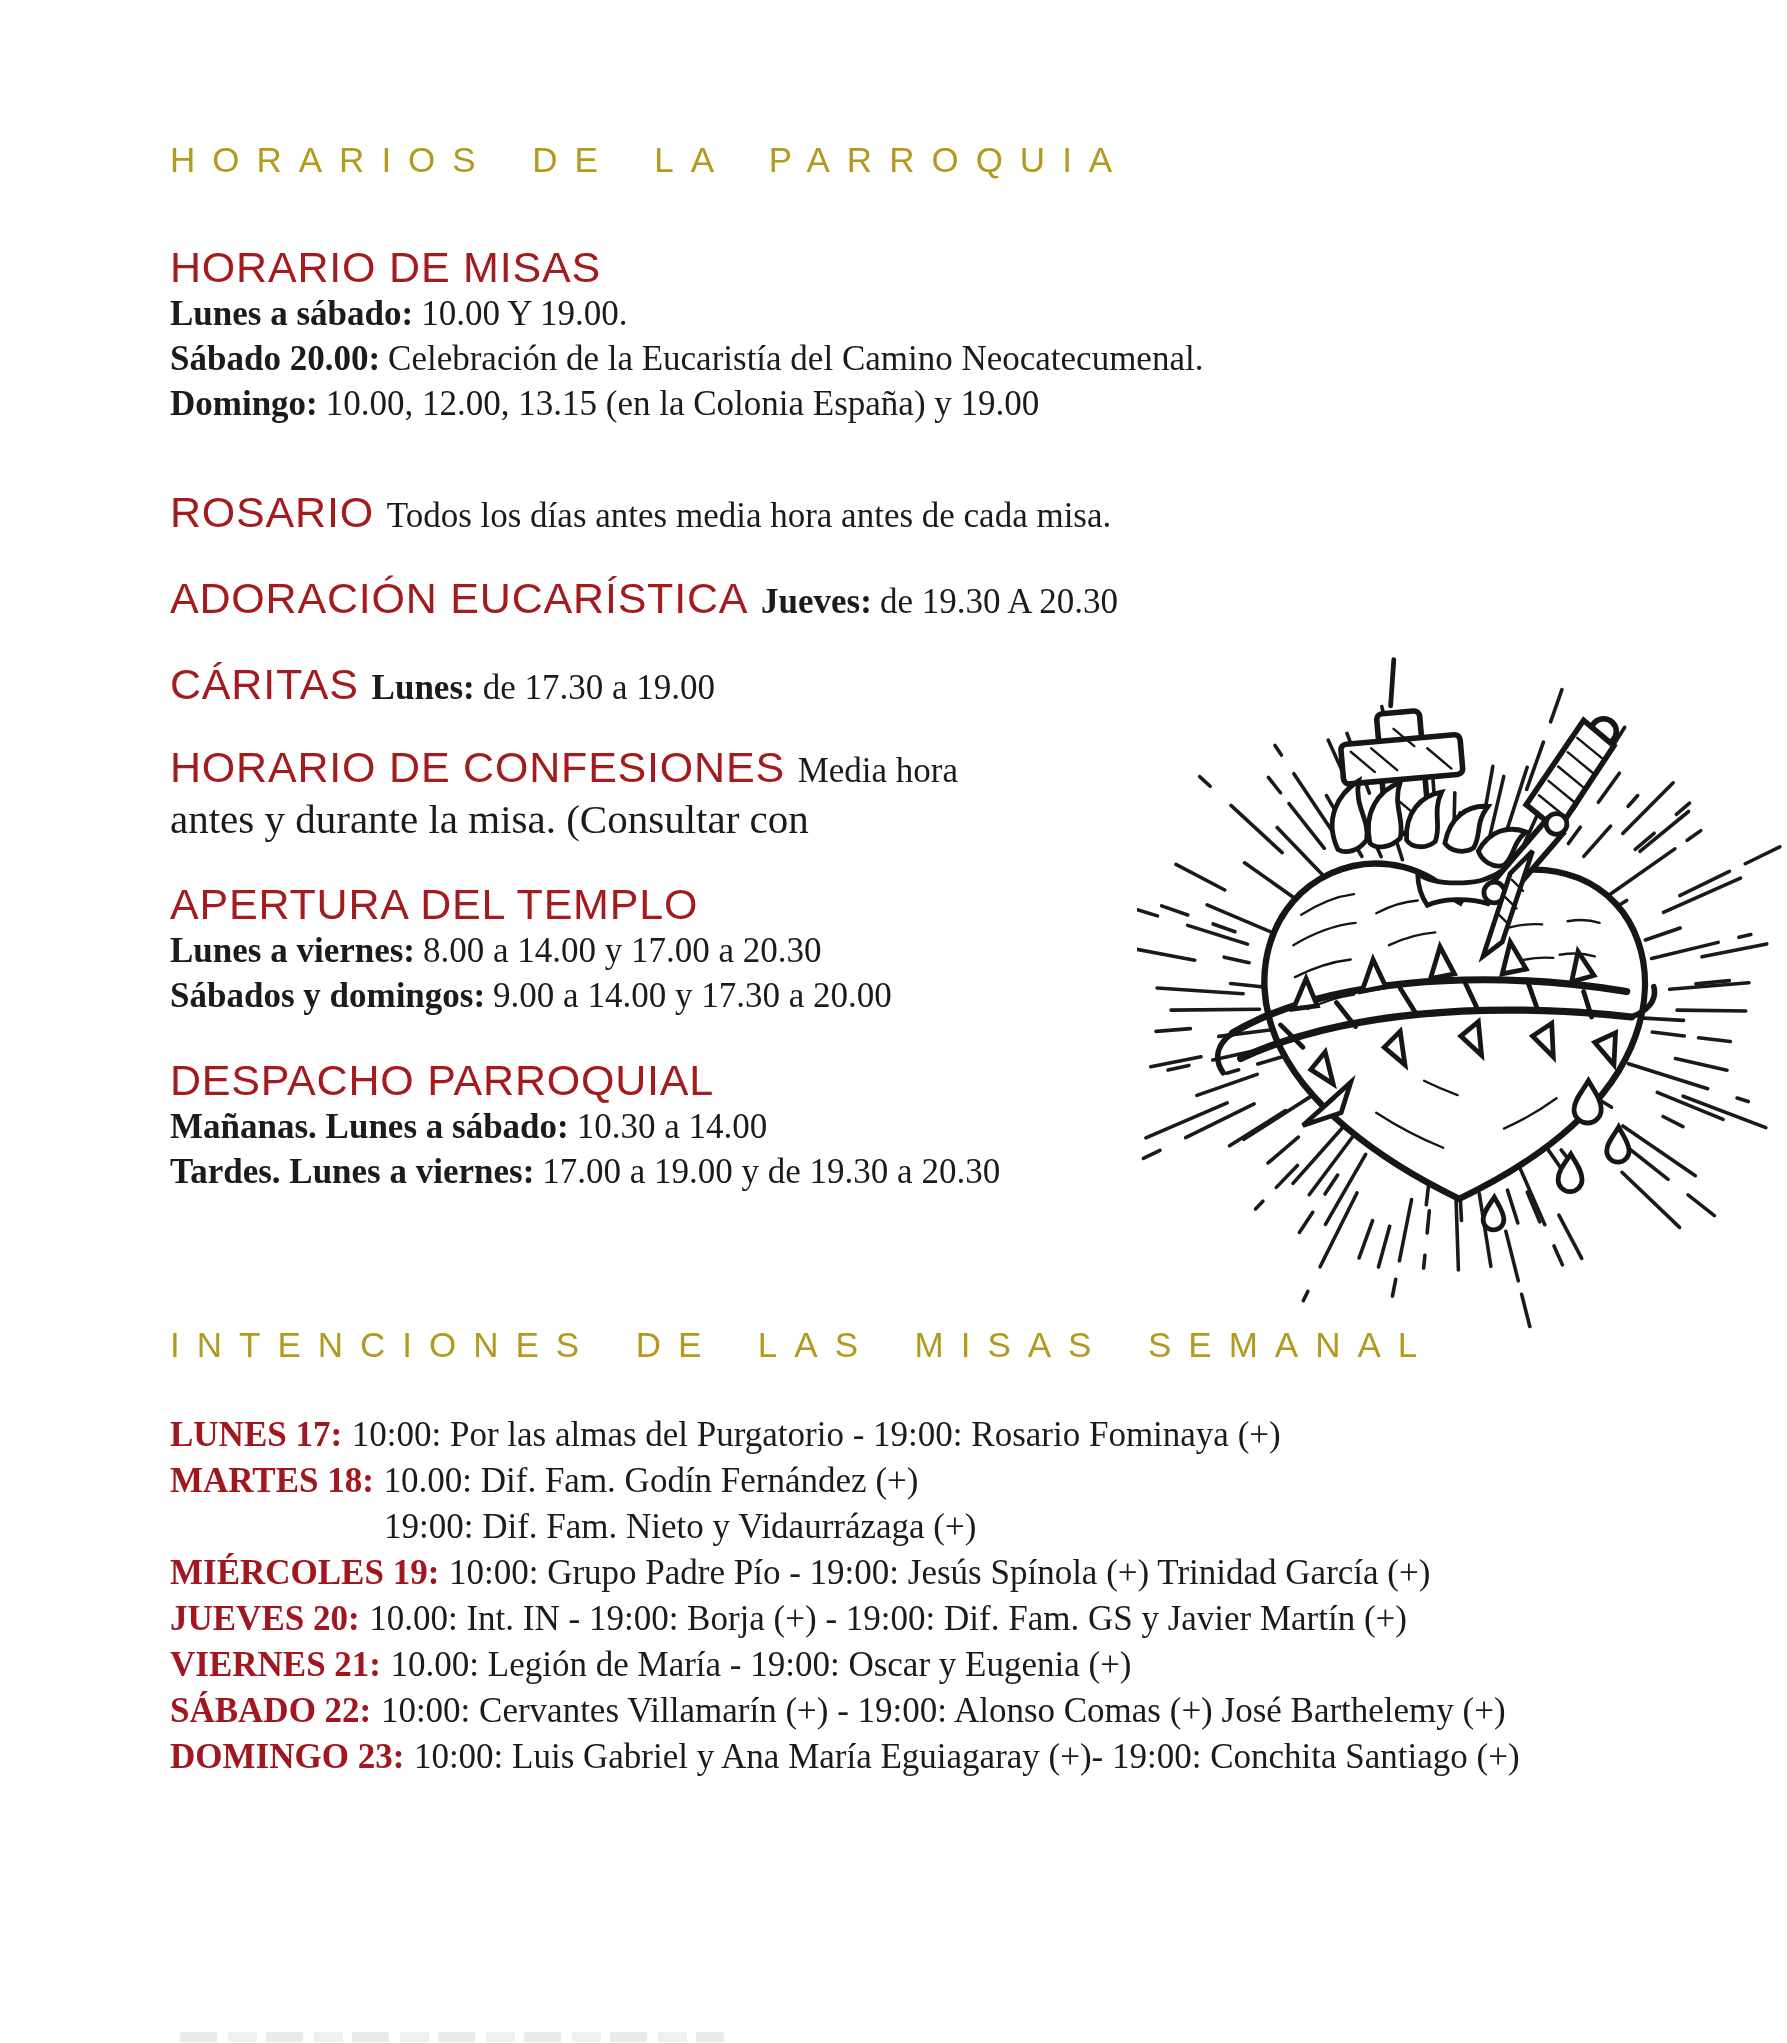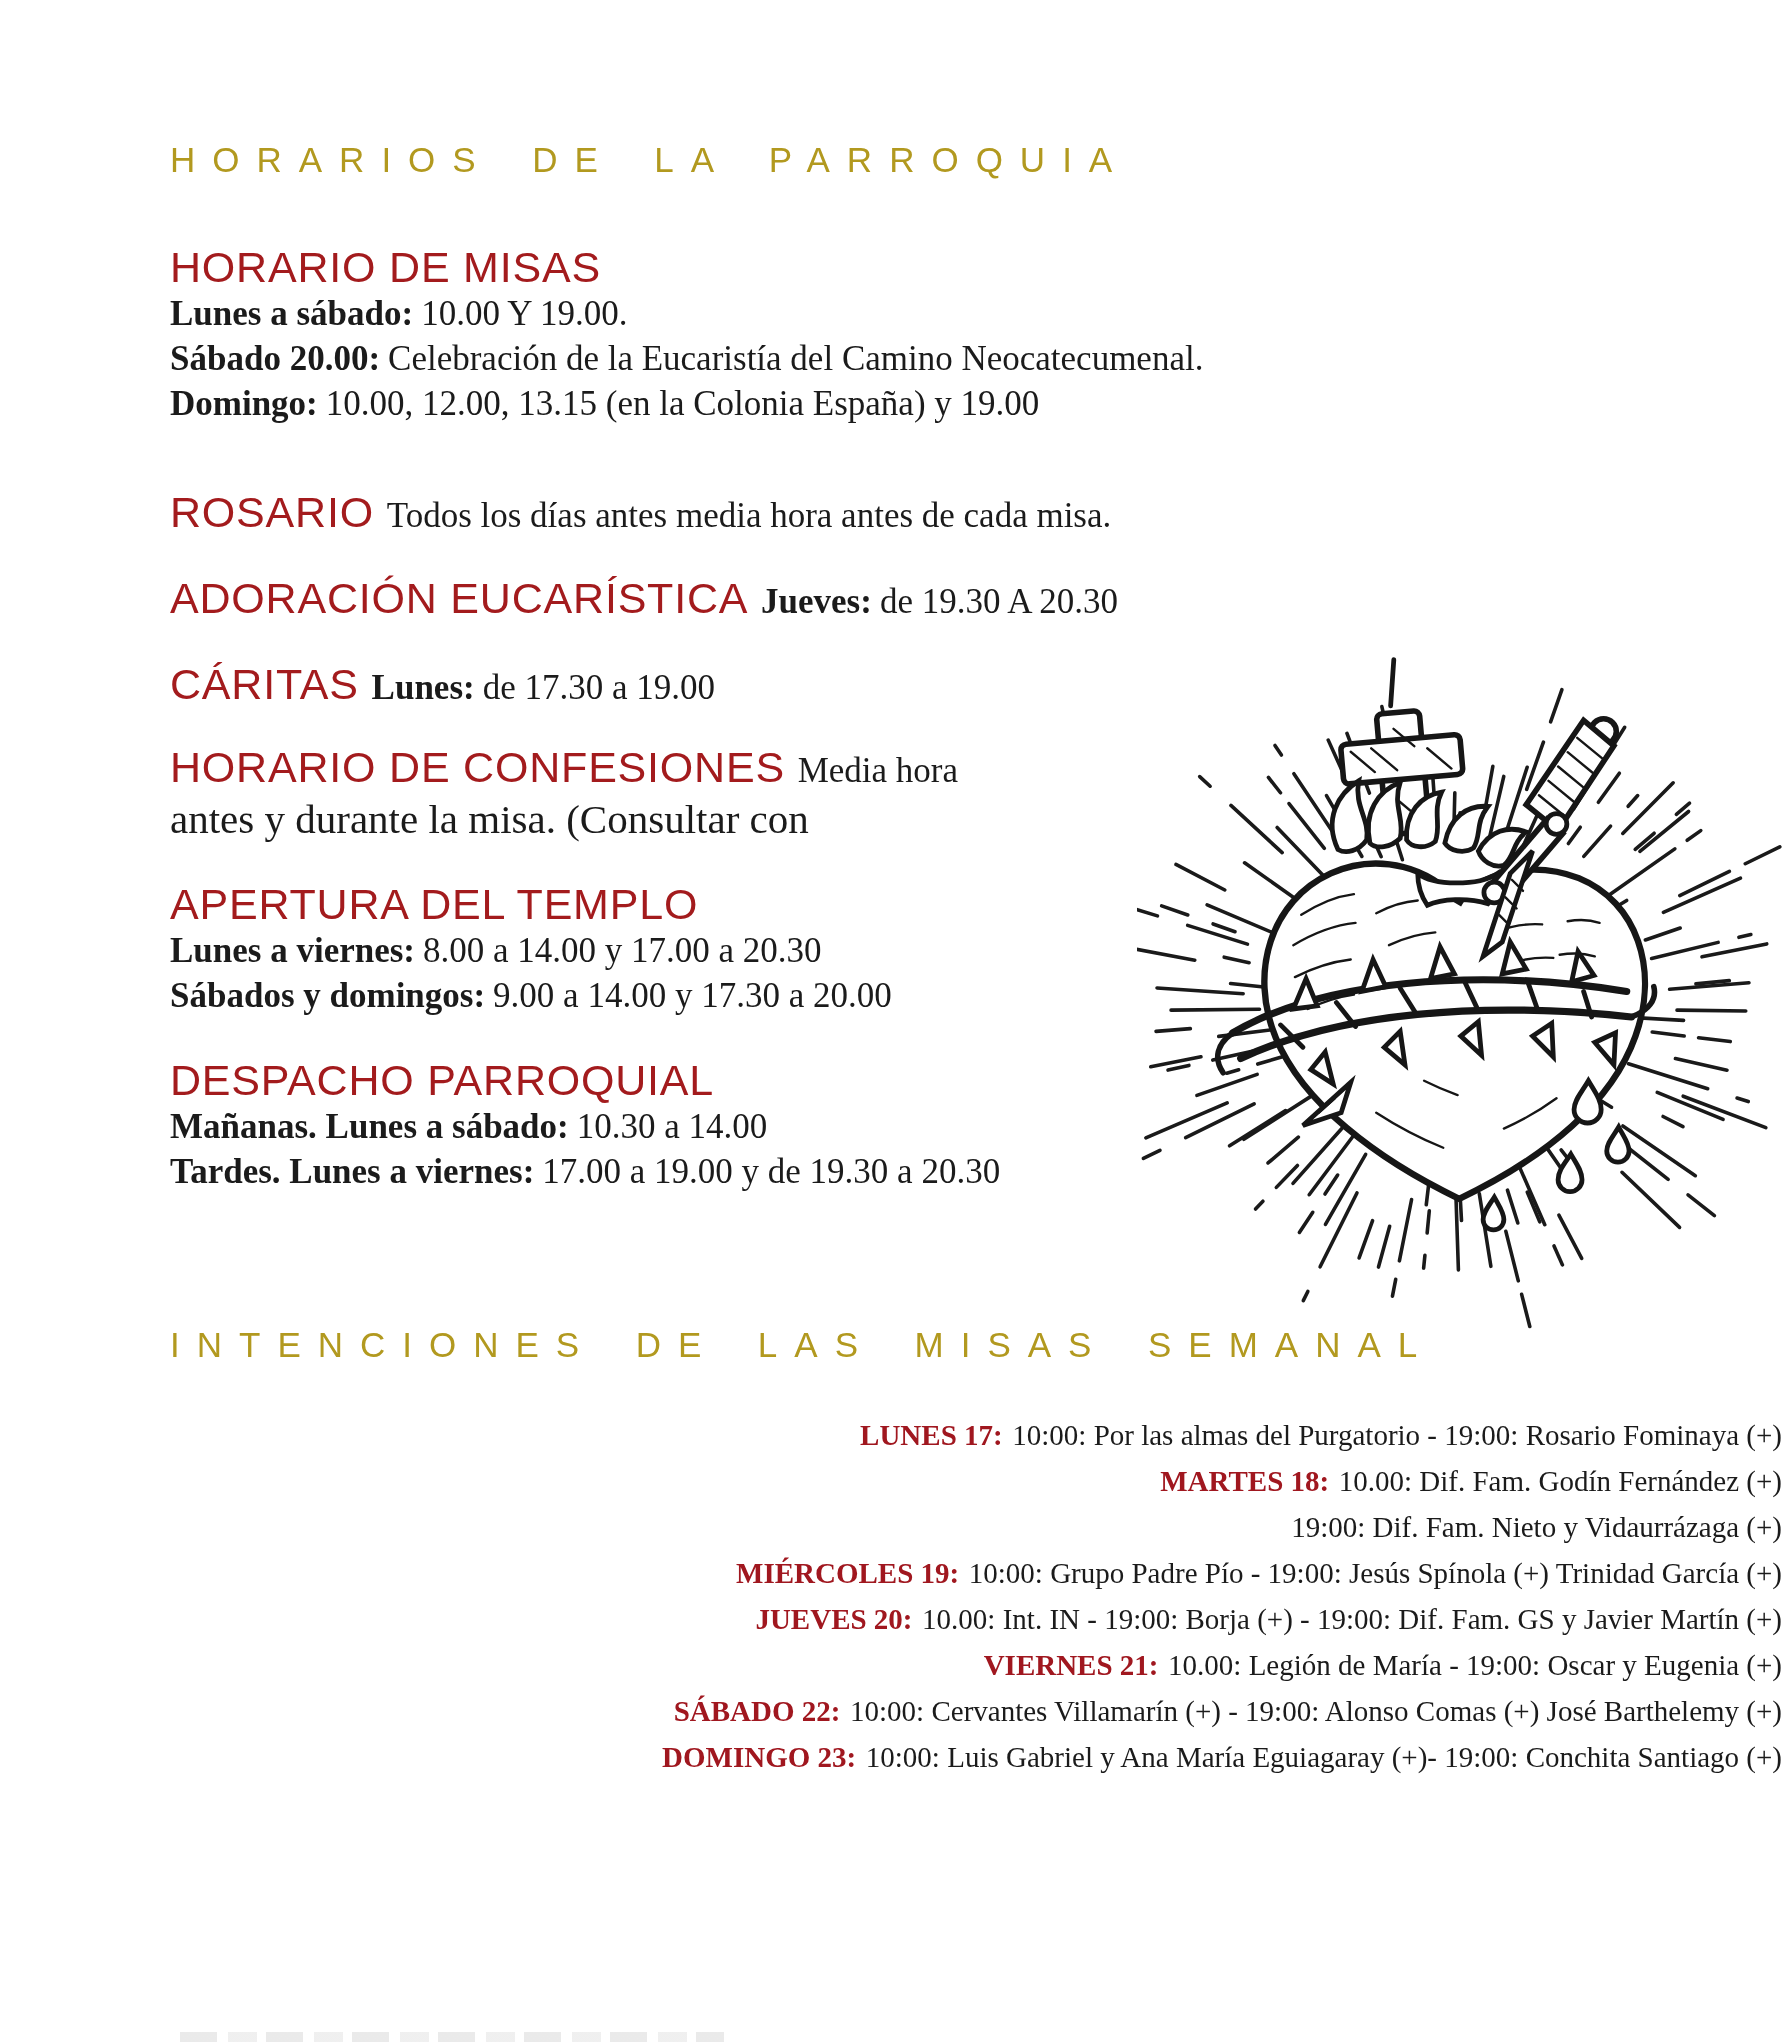--- a/index.html
+++ b/index.html
@@ -16,21 +16,21 @@
   .inline-sec{margin-top:32px;font-size:35px;line-height:53px;}
   .inline-sec .red-h{display:inline;margin-right:12.8px;vertical-align:baseline;}
   .inline-sec b{font-weight:700;margin-right:8px;}
   .sec-head{margin-top:38px;}
   .rows{margin-top:0;}
   .conf-wrap{width:958px;}
   .conf-line{font-size:41px;line-height:45px;display:block;}
 
   .intenciones{margin-top:128px;}
   .int-rows{margin-top:45px;width:1612px;}
-  .int-row{font-size:29px;line-height:46px;text-align:right;}
+  .int-row{font-size:35px;line-height:46px;}
   .int-row .day{font-weight:700;color:#a0171f;margin-right:9.6px;}
   .int-row.indent{padding-left:214px;}
 
   .illustration{position:absolute;left:1137px;top:634px;width:646px;height:730px;}
   .illustration svg{width:100%;height:100%;}
   .burst-line{stroke:#1a1a1a;stroke-width:4.5;stroke-linecap:round;}
   .ink{stroke:#161616;stroke-linecap:round;}
   .hatch{stroke:#161616;stroke-width:3;fill:none;stroke-linecap:round;}
 
   .bottom-strip{position:absolute;left:180px;top:2032px;width:544px;height:10.4px;opacity:.55;

